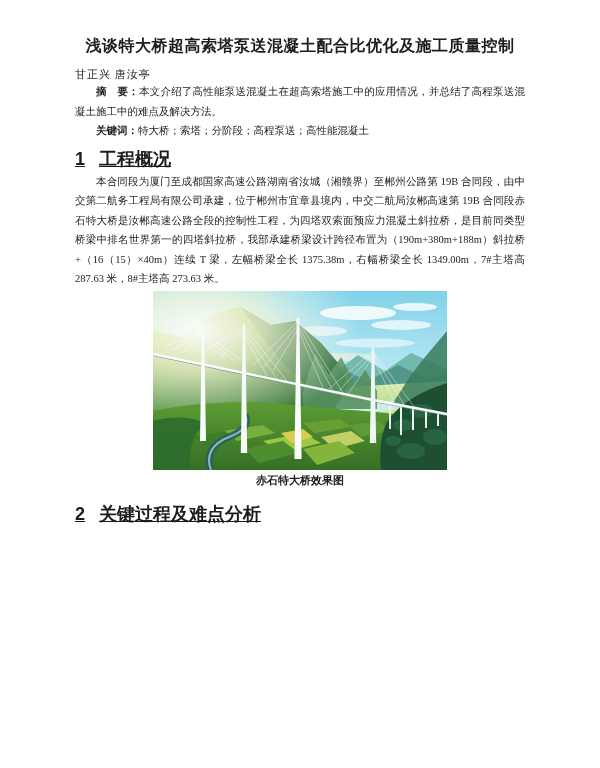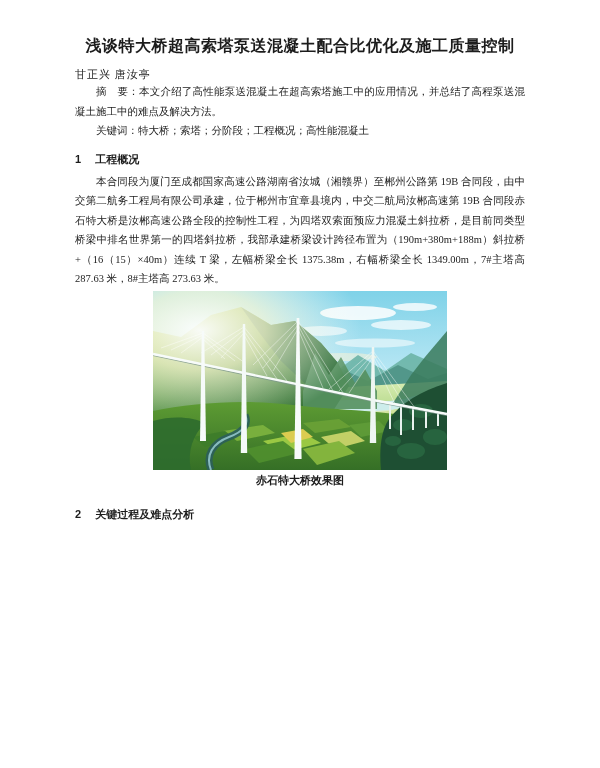--- a/index.html
+++ b/index.html
@@ -34,29 +34,30 @@
     margin:0;
     font-size:10.5px;
     line-height:19.5px;
     text-align:justify;
     text-indent:2em;
   }
   .abstract{margin-top:12px;}
   .kw{margin-top:0;}
   .bold-label{
     font-family:"Liberation Sans", sans-serif;
-    font-weight:normal;
+    font-weight:bold;
   }
   .intro{margin-top:13px;}
   .sec-heading{
     margin:9px 0 4px 0;
     font-family:"Liberation Sans", sans-serif;
     font-weight:bold;
-    font-size:11px;
+    font-size:18px;
     line-height:18px;
+    text-decoration:underline;
   }
   .sec-heading .sec-num{margin-right:14px;}
   .figure-block{
     margin:2px 0 0 0;
     text-align:center;
   }
   .figure-block svg{
     display:inline-block;
     width:294px;height:179px;
     vertical-align:top;
@@ -76,21 +77,21 @@
 
 <div class="page">
   <div class="content">
 
     <h1 class="doc-title">浅谈特大桥超高索塔泵送混凝土配合比优化及施工质量控制</h1>
 
     <div class="authors">甘正兴 唐汝亭</div>
 
     <p class="body-text abstract"><span class="bold-label">摘　要：</span><span>本文介绍了高性能泵送混凝土在超高索塔施工中的应用情况，并总结了高程泵送混凝土施工中的难点及解决方法。</span></p>
 
-    <p class="body-text kw"><span class="bold-label">关键词：</span><span>特大桥；索塔；分阶段；工程概况；高性能混凝土</span></p>
+    <p class="body-text kw"><span class="bold-label">关键词：</span><span>特大桥；索塔；分阶段；高程泵送；高性能混凝土</span></p>
 
 
     <div class="sec-heading"><span class="sec-num">1</span><span>工程概况</span></div>
 
     <p class="body-text">本合同段为厦门至成都国家高速公路湖南省汝城（湘赣界）至郴州公路第 19B 合同段，由中交第二航务工程局有限公司承建，位于郴州市宜章县境内，中交二航局汝郴高速第 19B 合同段赤石特大桥是汝郴高速公路全段的控制性工程，为四塔双索面预应力混凝土斜拉桥，是目前同类型桥梁中排名世界第一的四塔斜拉桥，我部承建桥梁设计跨径布置为（190m+380m+188m）斜拉桥+（16（15）×40m）连续 T 梁，左幅桥梁全长 1375.38m，右幅桥梁全长 1349.00m，7#主塔高 287.63 米，8#主塔高 273.63 米。</p>
 
     <div class="figure-block">
       
       <svg viewBox="0 0 294 179" preserveAspectRatio="none" xmlns="http://www.w3.org/2000/svg">
         <defs>

